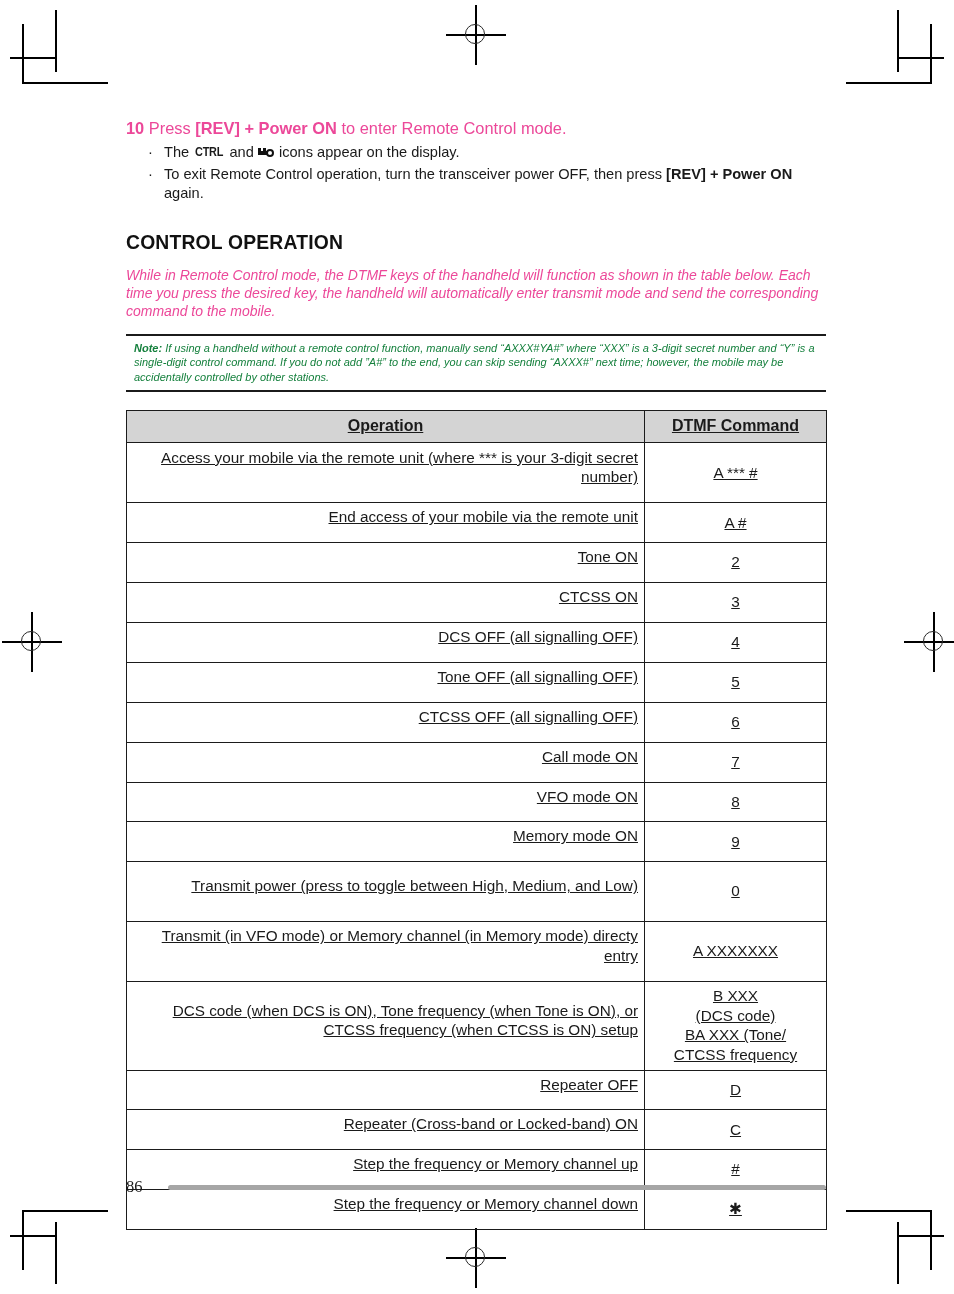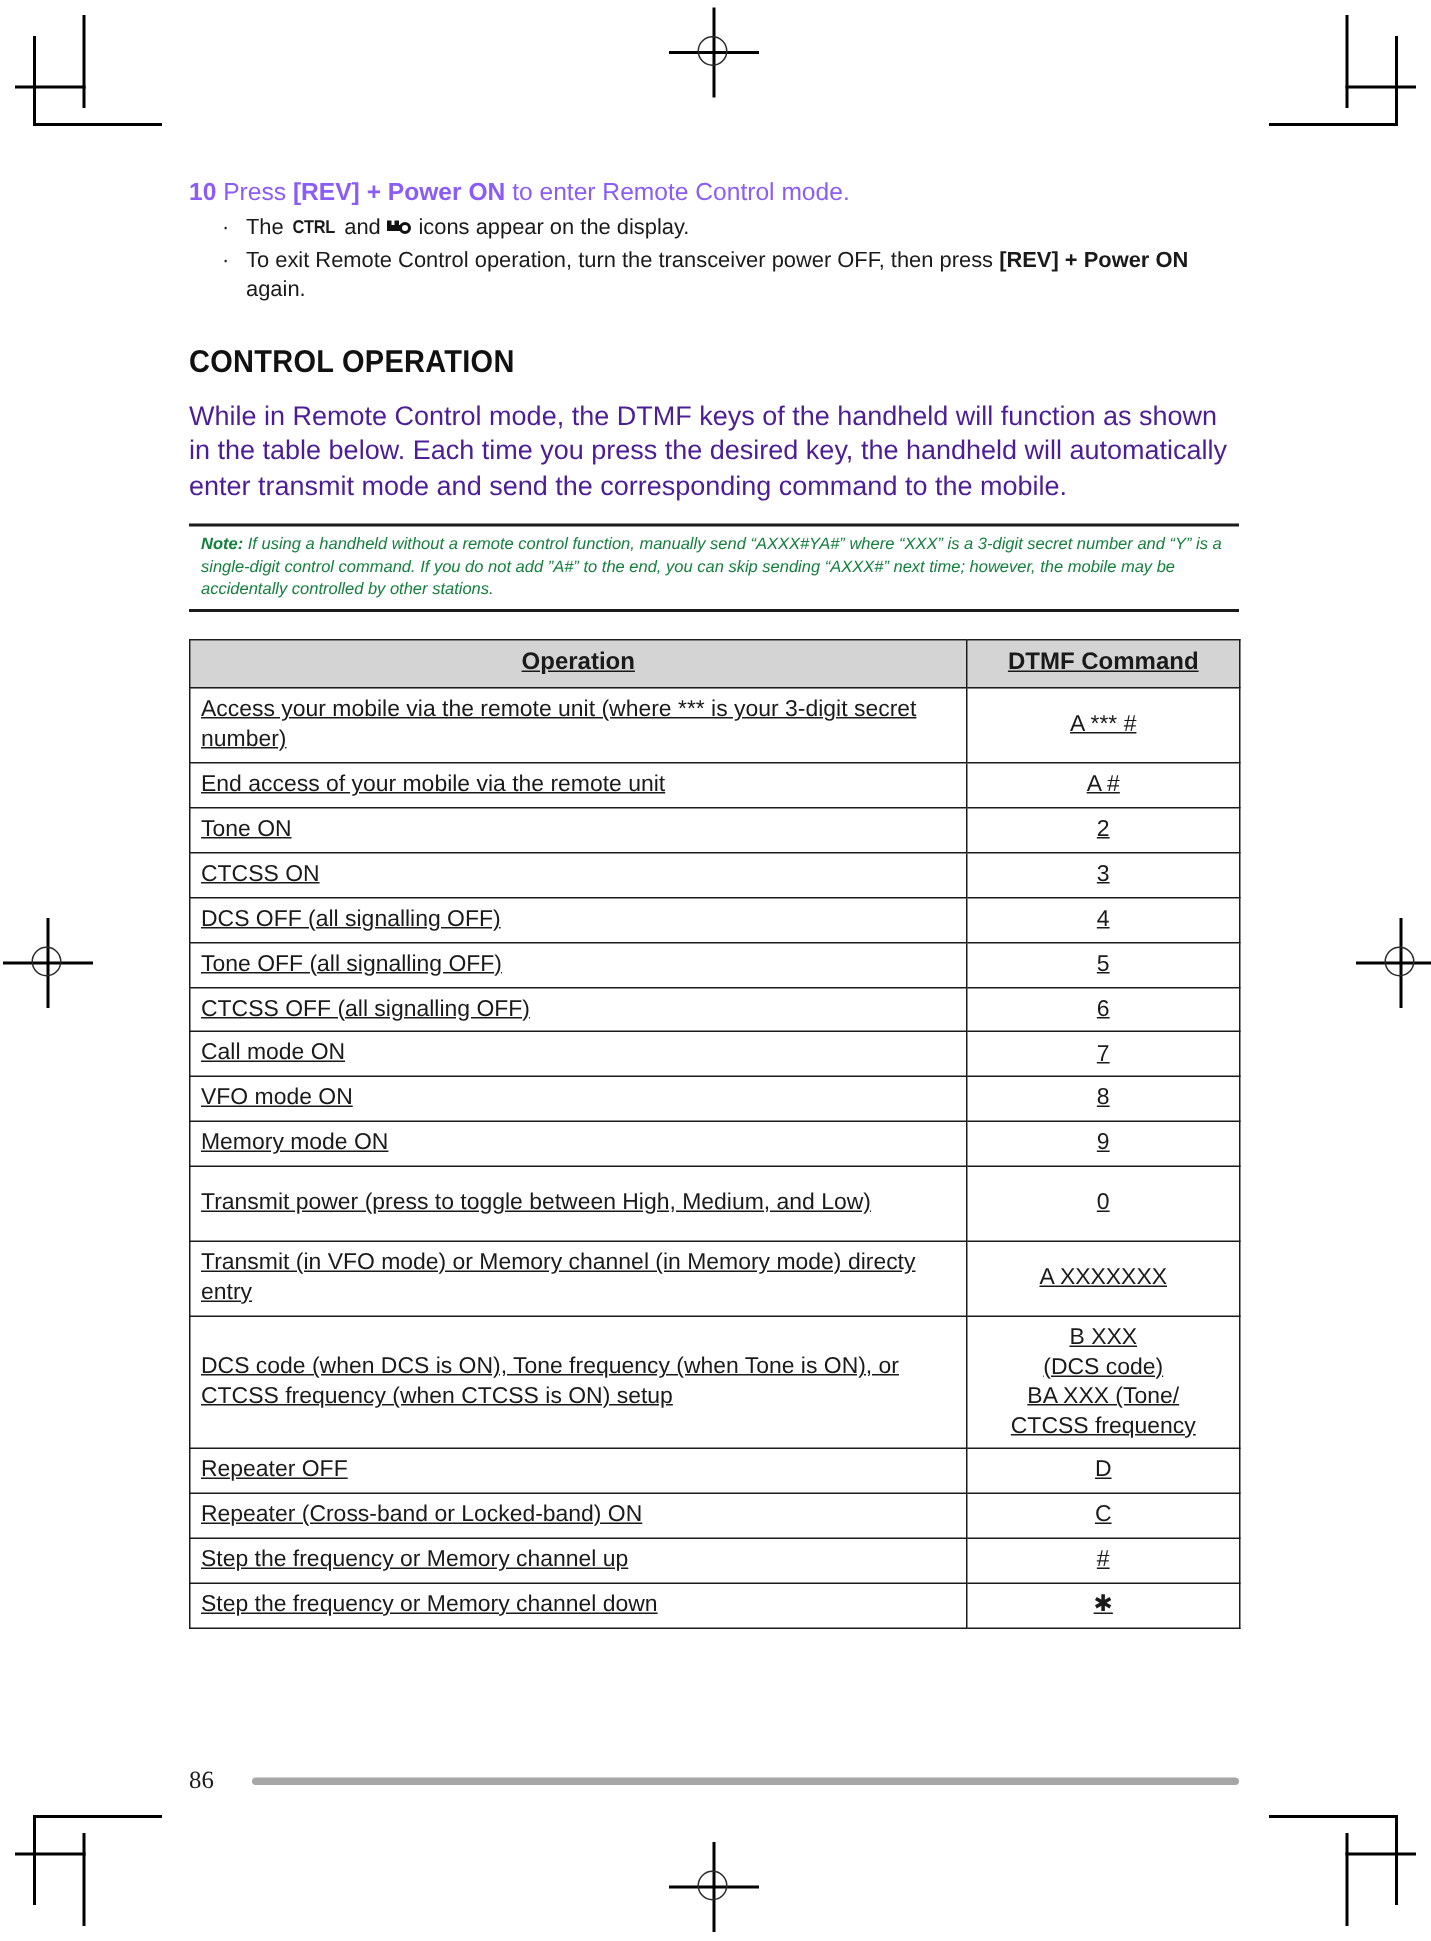--- a/index.html
+++ b/index.html
@@ -61,21 +61,21 @@
     position: absolute;
     left: 126px;
     top: 118px;
     width: 700px;
   }
 
   
   .step-line {
     font-size: 16.4px;
     line-height: 1.30;
-    color: #8b5cf6;
+    color: #ec4899;
     margin: 0 0 4px 0;
   }
   .step-line .num { font-weight: bold; }
   .step-line b { font-weight: bold; }
 
   ul.bullets {
     list-style: none;
     margin: 2px 0 0 0;
     padding: 0;
   }
@@ -151,24 +151,25 @@
     font-weight: bold;
     font-size: 21px;
     letter-spacing: 0.2px;
     transform: scaleX(0.92);
     transform-origin: left center;
     margin: 26px 0 12px 0;
     color: #111111;
   }
 
   p.body {
-    font-size: 18px;
+    font-size: 14px;
     line-height: 1.31;
     margin: 0 0 0 0;
-    color: #4c1d95;
+    color: #ec4899;
+    font-style: italic;
   }
 
   
   .note-box {
     margin-top: 13px;
     border-top: 2.1px solid #1b1b1b;
     border-bottom: 2.1px solid #1b1b1b;
     padding: 5px 0 5px 8px;
   }
   .note-box p {
@@ -196,22 +197,22 @@
     text-decoration: underline;
   }
   table.dtmf thead th {
     background: #d4d4d4;
     font-weight: bold;
     font-size: 16px;
     text-align: center;
     padding: 6px 4px 7px 4px;
   }
   table.dtmf td.op {
-    text-align: left;
-    padding: 4px 6px 5px 7px;
+    text-align: right;
+    padding: 4px 6px 15px 7px;
     line-height: 1.30;
   }
   table.dtmf td.cmd {
     text-align: center;
     padding: 4px 4px 5px 4px;
     line-height: 1.28;
   }
   table.dtmf col.c-op { width: 518px; }
   table.dtmf col.c-cmd { width: 182px; }
   table.dtmf td.cmd .ml { display: block; }

